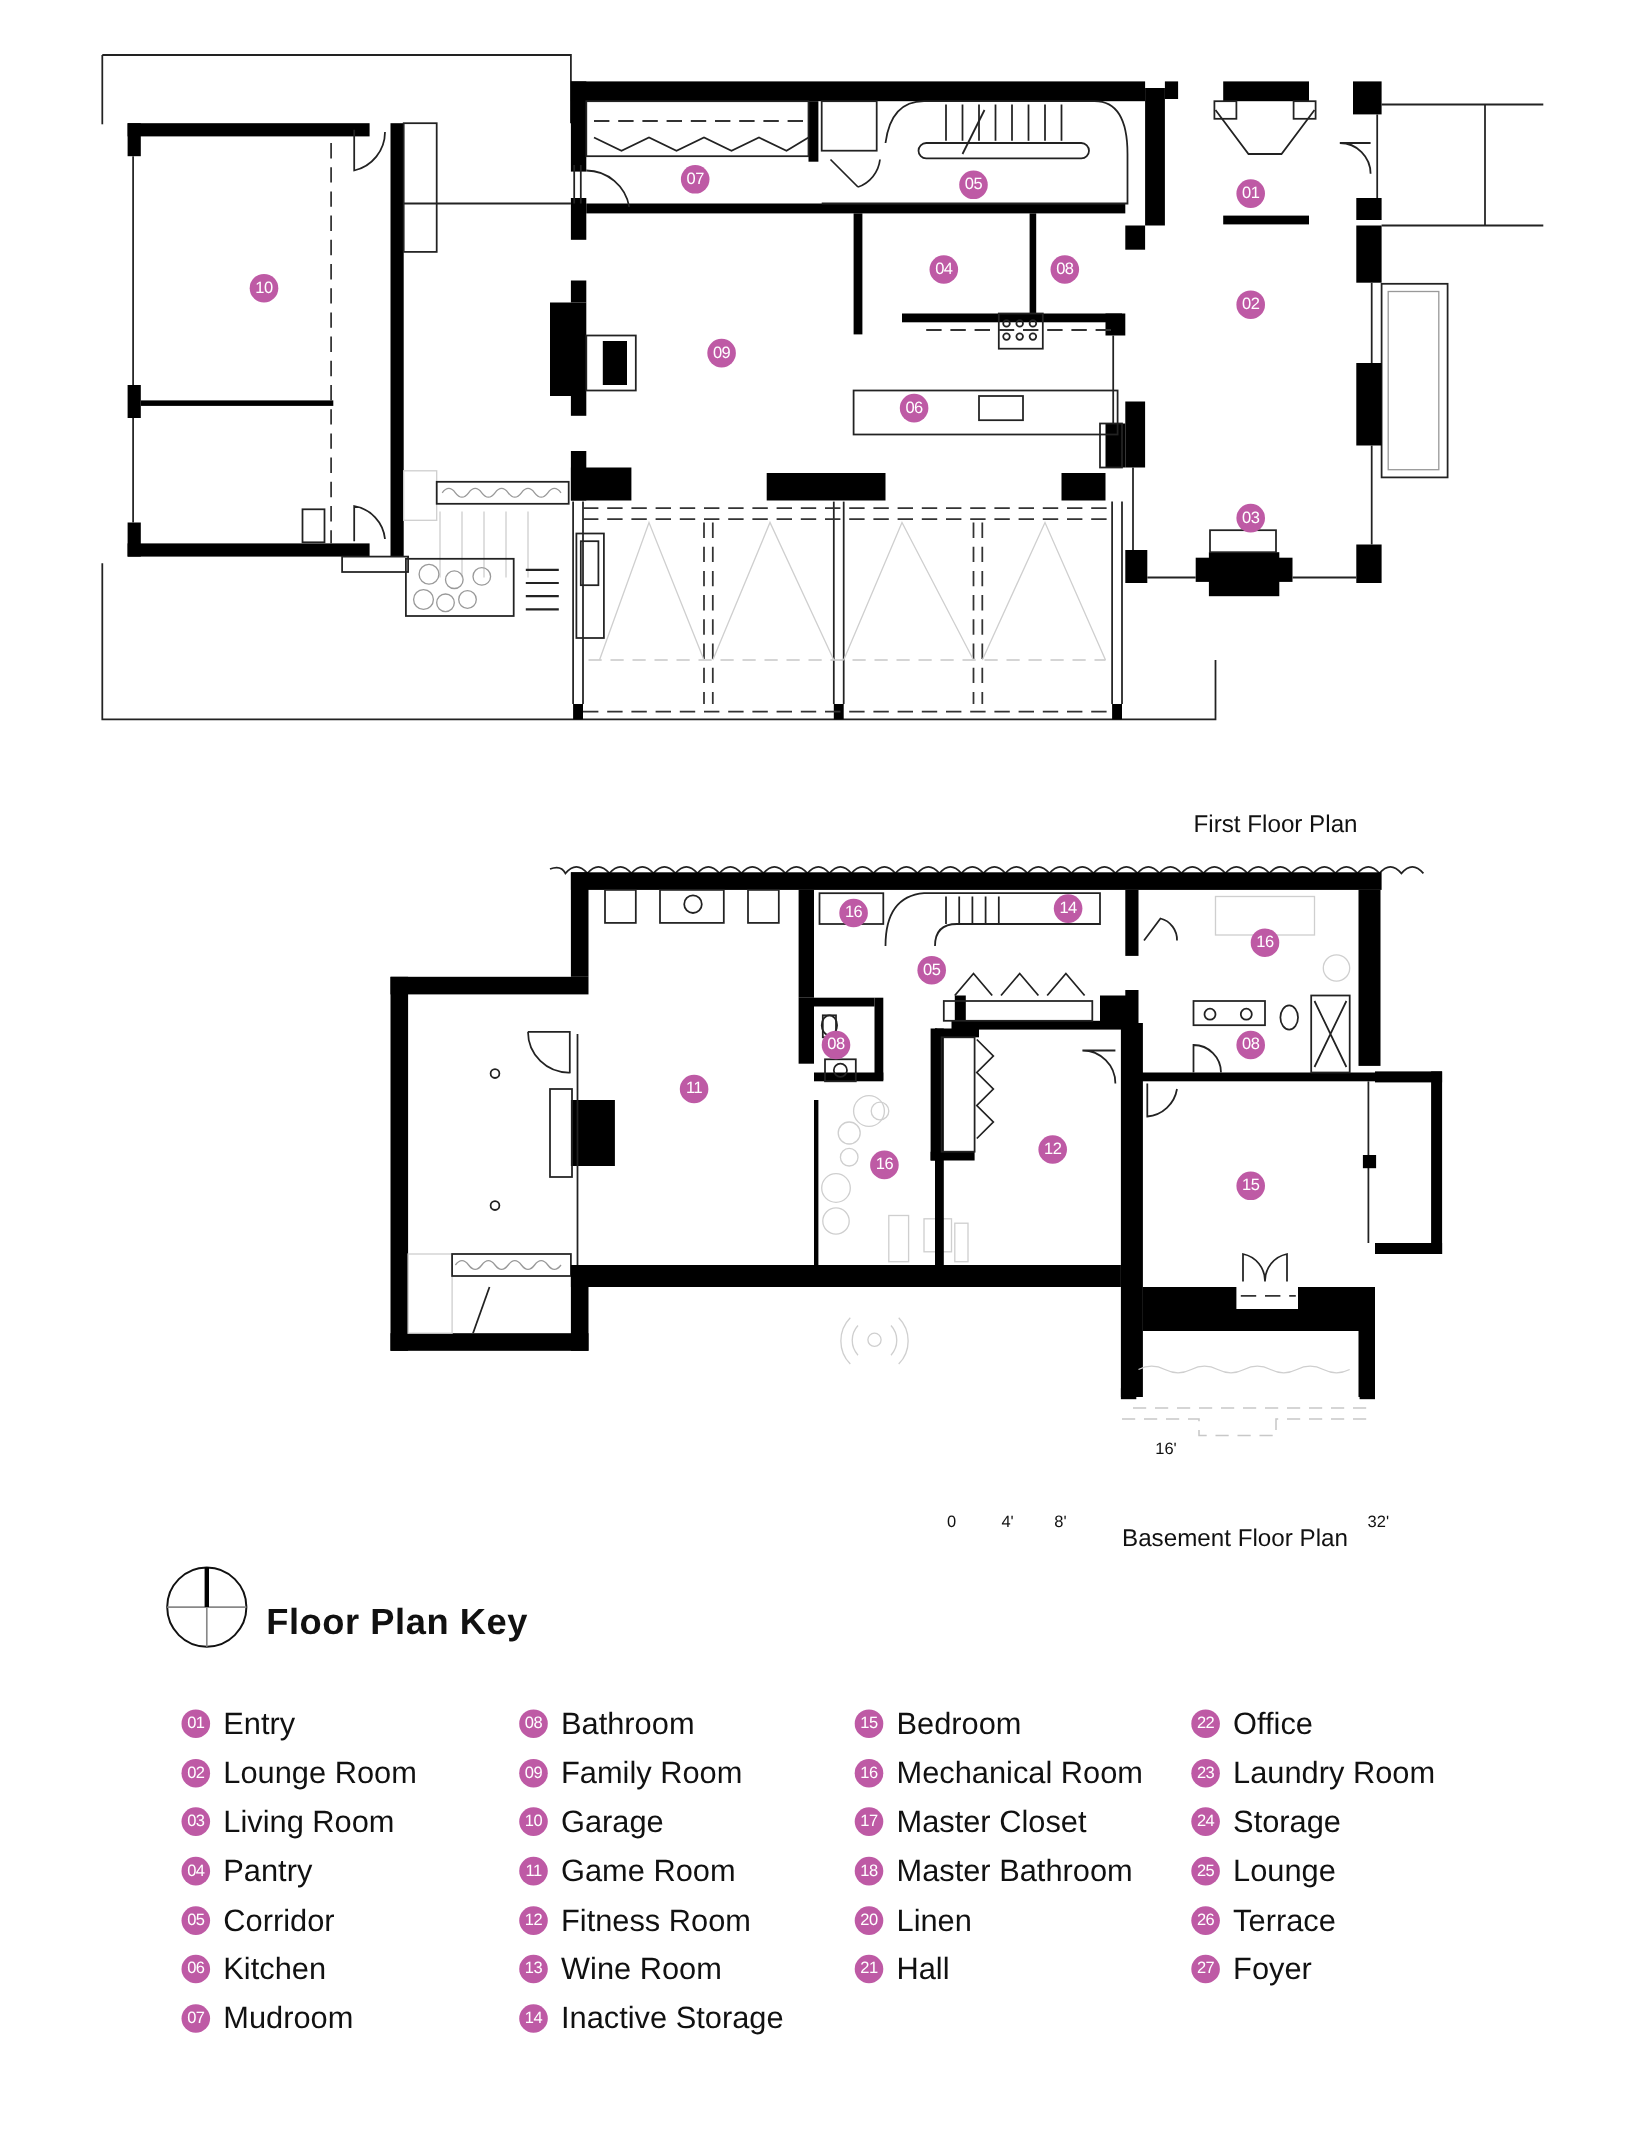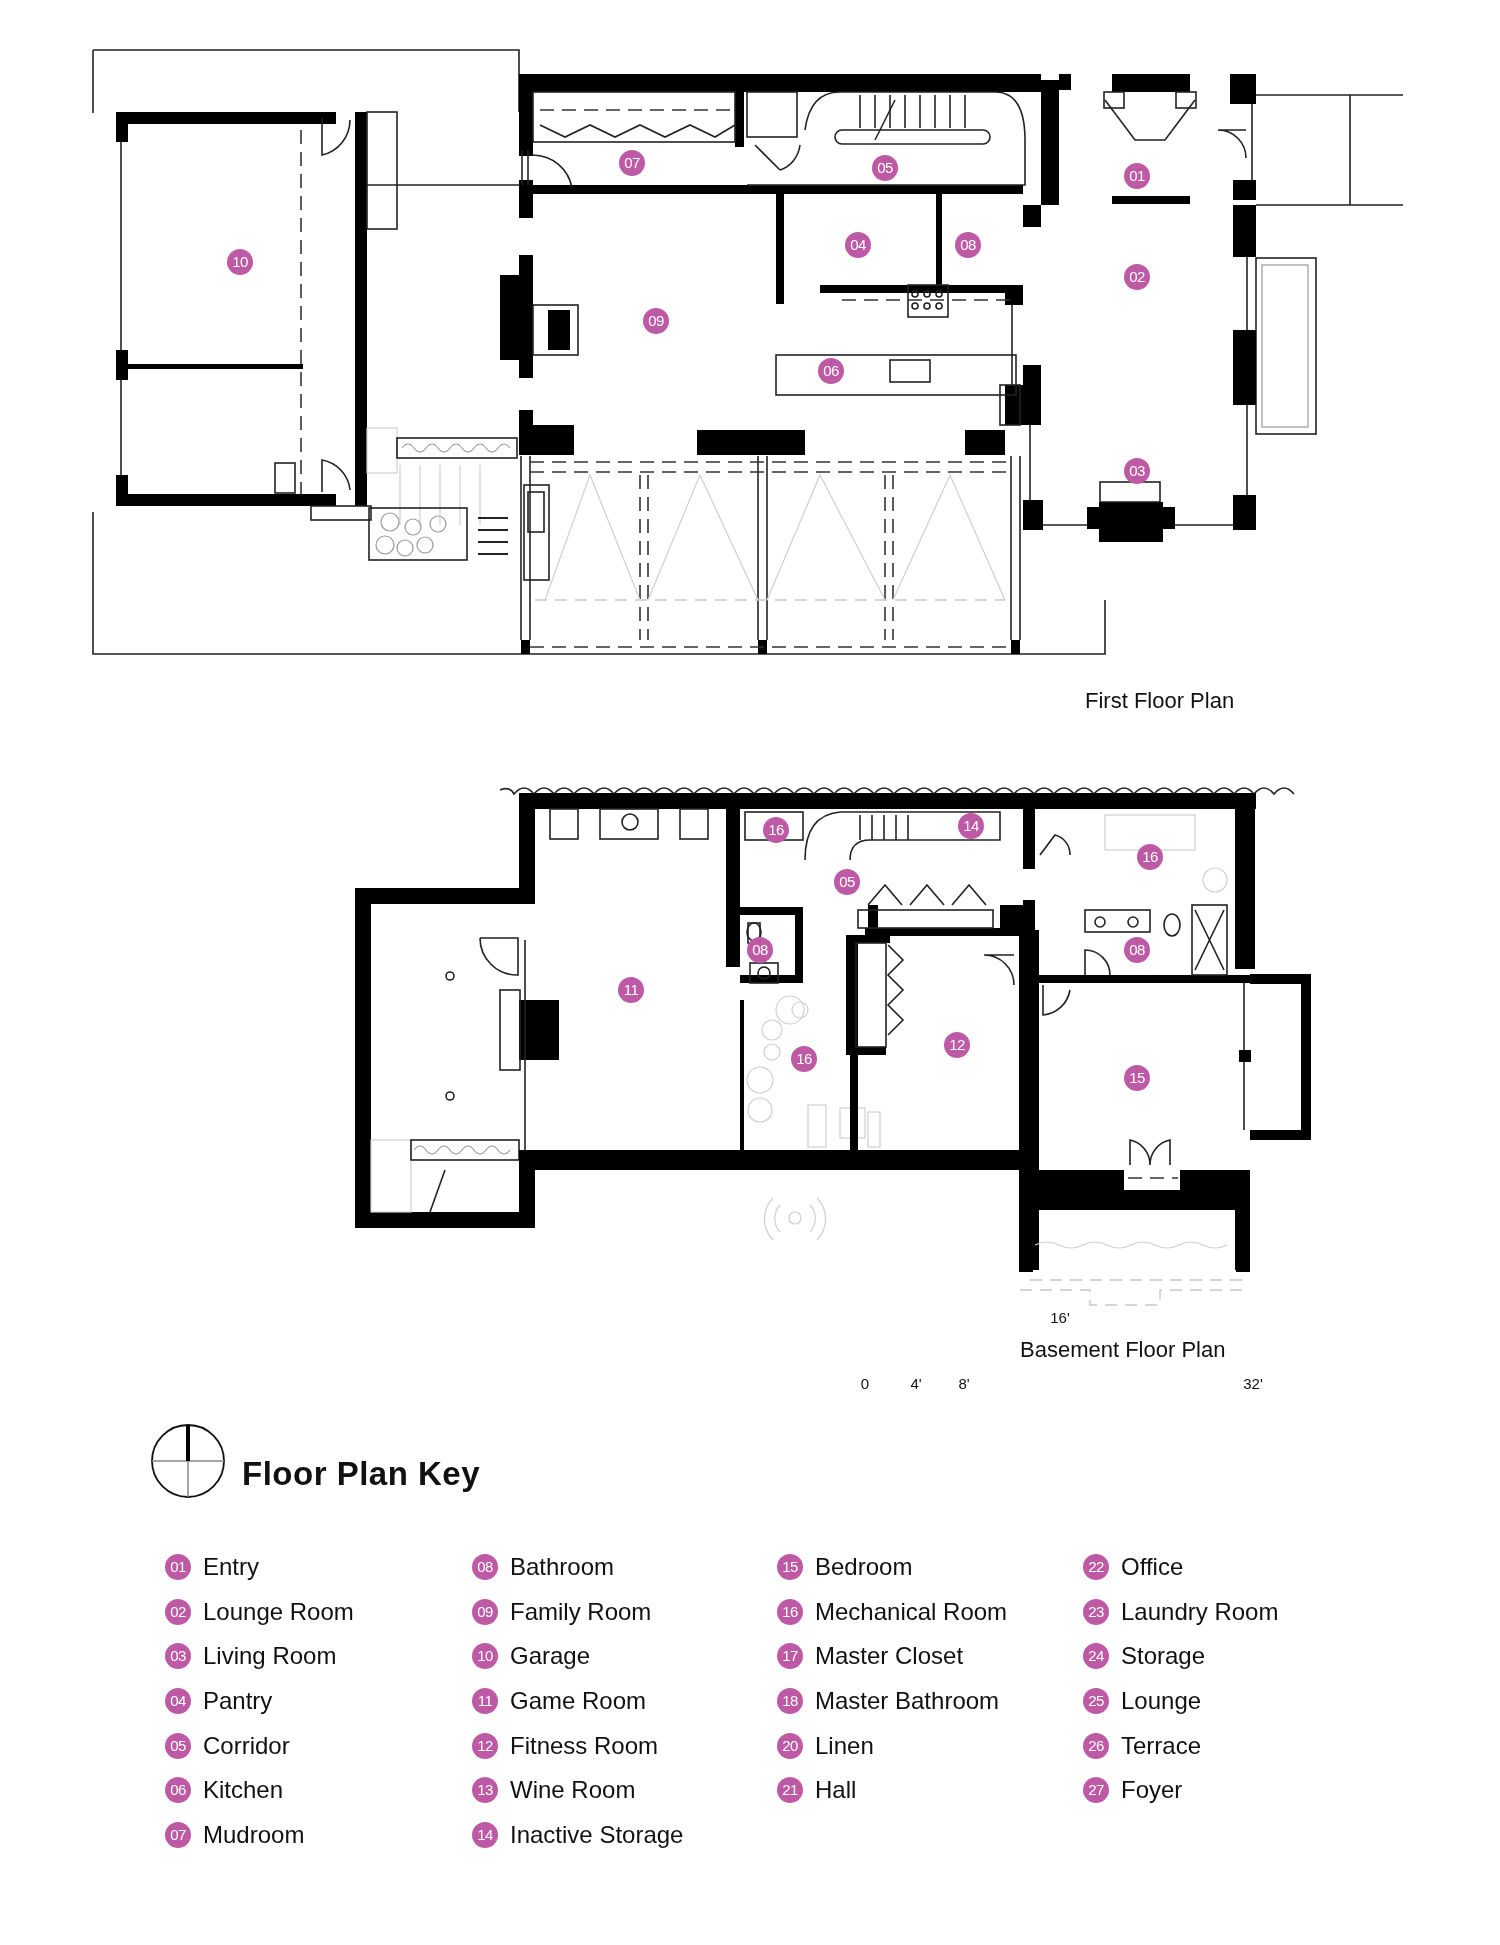--- a/index.html
+++ b/index.html
@@ -8,31 +8,31 @@
   #plans { position: absolute; left: 0; top: 0; width: 1500px; height: 1400px; }
   .wall { fill: #000; }
   .thin { fill: none; stroke: #222; stroke-width: 1.6; }
   .light { fill: none; stroke: #999; stroke-width: 1.2; }
   .faint { fill: none; stroke: #cfcfcf; stroke-width: 1.2; }
   .dash { fill: none; stroke: #333; stroke-width: 1.6; stroke-dasharray: 14 8; }
   .dash-faint { fill: none; stroke: #c8c8c8; stroke-width: 1.4; stroke-dasharray: 12 8; }
   .room-badge { position: absolute; width: 26px; height: 26px; border-radius: 50%;
                 background: #BE5AA5; color: #fff; font-size: 15px; line-height: 26px;
                 text-align: center; transform: translate(-50%, -50%); letter-spacing: -0.5px; }
-  .plan-caption { position: absolute; font-size: 22px; color: #111; }
+  .plan-caption { position: absolute; font-size: 22px; color: #111; margin-top: 48px; }
   .scale-label { position: absolute; font-size: 15px; color: #111; transform: translateX(-50%); }
   .compass { position: absolute; left: 150px; top: 1423px; }
   .key-title { position: absolute; left: 242px; top: 1455px; font-size: 33px; font-weight: bold;
                font-family: Liberation Sans, sans-serif; letter-spacing: 0.5px; }
   .key-col { position: absolute; top: 1545px; width: 300px; }
   .key-item { display: flex; align-items: center; height: 44.6px; }
   .key-badge { width: 26px; height: 26px; border-radius: 50%; background: #BE5AA5;
                color: #fff; font-size: 15px; line-height: 26px; text-align: center;
                margin-right: 12px; flex: none; letter-spacing: -0.5px; }
-  .key-label { font-size: 24px; color: #111; }
+  .key-label { font-size: 28px; color: #111; }
 </style>
 </head>
 <body>
 
 <svg id="plans" viewBox="0 0 1500 1400" xmlns="http://www.w3.org/2000/svg">
 
   <g>
 
     <path class="thin" d="M93 50 H519 V112"></path>
     <path class="thin" d="M93 50 V113"></path>

